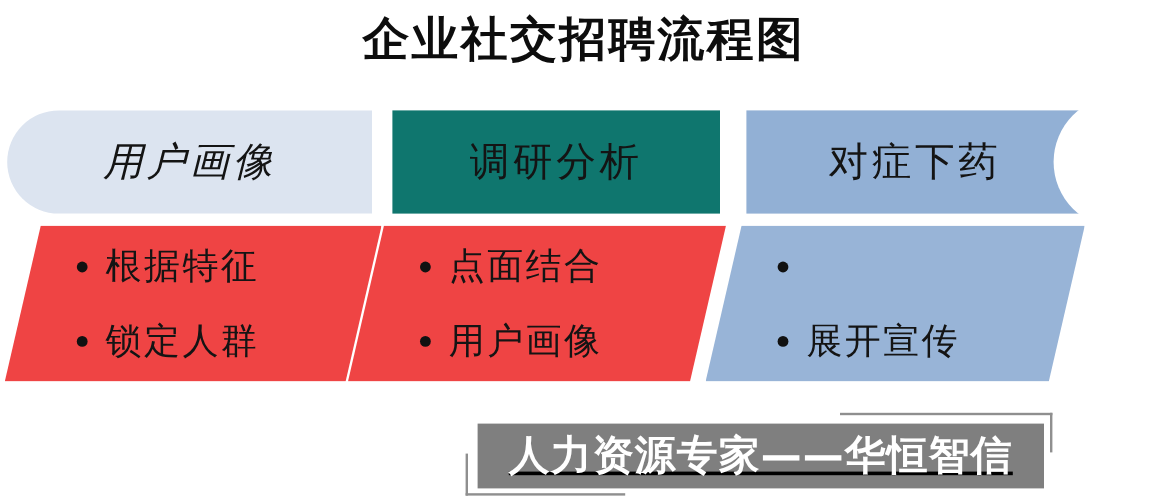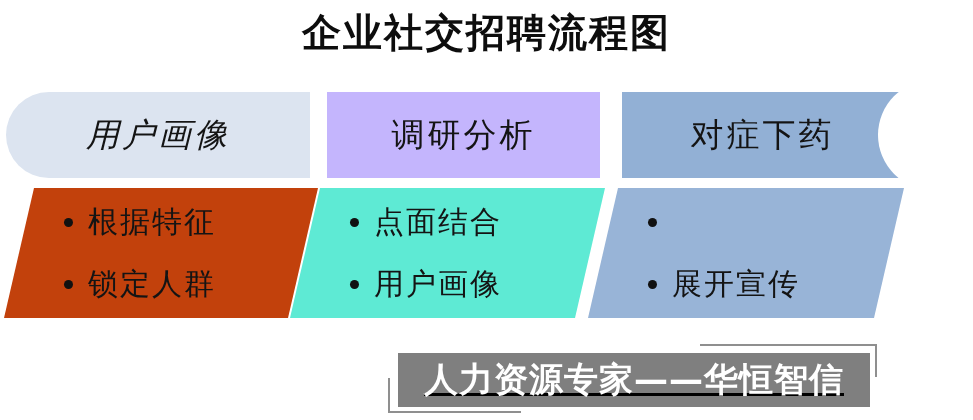--- a/index.html
+++ b/index.html
@@ -38,21 +38,21 @@
     letter-spacing: 3px;
   }
   .stage-header.h1 {
     left: 6px; width: 304px;
     background: #dce4f0;
     border-radius: 44px 0 0 44px;
     font-style: italic;
   }
   .stage-header.h2 {
     left: 327px; width: 273px;
-    background: #c4b5fd;
+    background: #0f766e;
   }
   .stage-header.h3 {
     left: 622px; width: 281px;
     background: #92b0d5;
   }
   
   .stage-header.h3::after {
     content: "";
     position: absolute;
     width: 110px; height: 110px;
@@ -67,26 +67,26 @@
     top: 188px;
     height: 130px;
     display: flex;
     flex-direction: column;
     justify-content: center;
     gap: 14px;
     padding-left: 60px;
   }
   .stage-body.b1 {
     left: 4px; width: 314px;
-    background: #c2410c;
+    background: #ef4444;
     clip-path: polygon(30px 0, 314px 0, 284px 100%, 0 100%);
   }
   .stage-body.b2 {
     left: 290px; width: 315px;
-    background: #5eead4;
+    background: #ef4444;
     clip-path: polygon(30px 0, 315px 0, 285px 100%, 0 100%);
   }
   .stage-body.b3 {
     left: 588px; width: 316px;
     background: #98b4d7;
     clip-path: polygon(30px 0, 316px 0, 286px 100%, 0 100%);
   }
 
   .bullet-row {
     display: flex;

